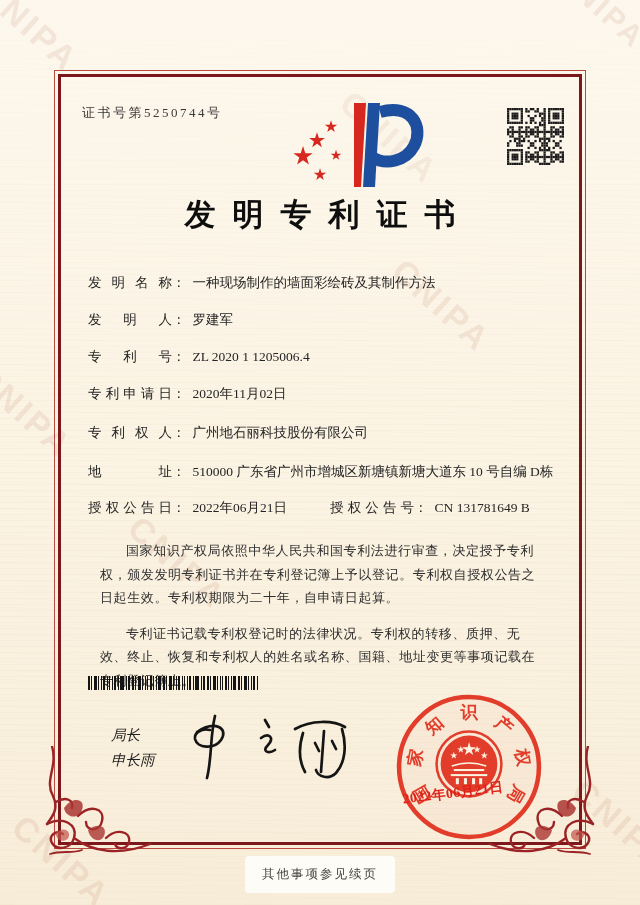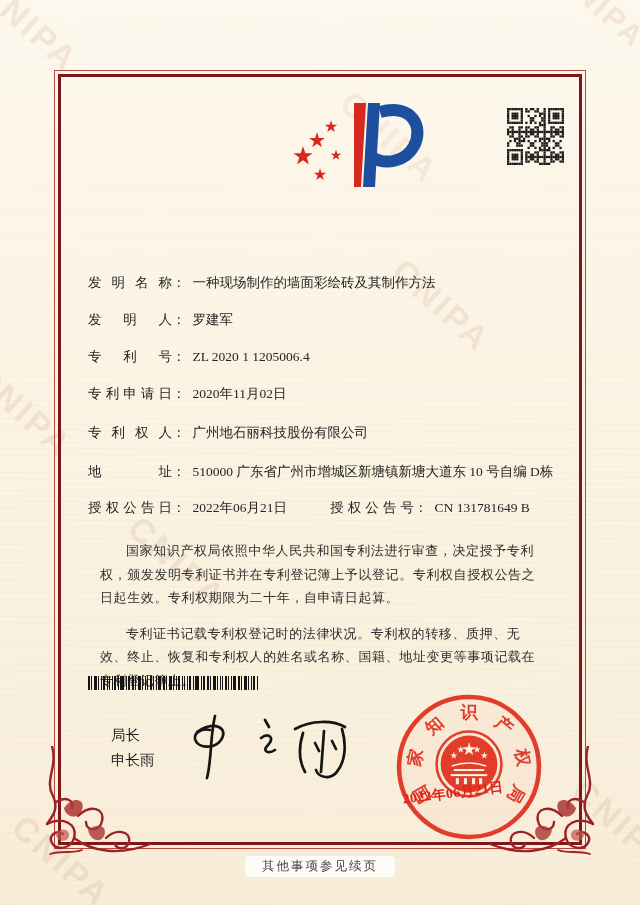--- a/index.html
+++ b/index.html
@@ -27,29 +27,29 @@
     font-size:31px;font-weight:bold;color:#0e0e0e;letter-spacing:17px;text-indent:17px;}
   .fields{position:absolute;left:88px;top:273px;width:470px;font-size:13.5px;color:#252525;}
   .field-row{position:absolute;left:0;width:470px;display:flex;align-items:flex-end;line-height:19px;}
   .jlabel{display:inline-block;width:84px;text-align:justify;text-align-last:justify;}
   .fvalue{margin-left:7px;max-width:392px;}
   .fgroup2{position:absolute;left:242px;top:0;display:flex;}
   .notice{position:absolute;left:88px;top:527px;width:468px;}
   .notice p{margin:12px;font-size:13px;line-height:23.5px;text-indent:2em;color:#2e2e2e;letter-spacing:.6px;}
   .barcode{position:absolute;left:88px;top:676px;width:172px;height:14px;}
   .barcode div{position:absolute;top:0;height:100%;background:#141414;}
-  .signer{position:absolute;left:111px;top:723px;font-size:14.5px;color:#222;line-height:25px;}
+  .signer{position:absolute;left:111px;top:723px;font-size:14.5px;color:#222;line-height:25px;font-style:italic;}
   .signature{position:absolute;left:185px;top:708px;width:168px;height:78px;}
   .seal{position:absolute;left:393px;top:691px;width:152px;height:152px;}
   .flourish{position:absolute;width:112px;height:120px;}
   .flourish.bl{left:42px;top:746px;}
   .flourish.br{left:486px;top:746px;transform:scaleX(-1);}
   .page-num{position:absolute;left:0;top:824px;width:640px;text-align:center;font-size:12px;letter-spacing:1.5px;color:#333;}
   .continuation{position:absolute;left:50%;top:856px;transform:translateX(-50%);
-    background:#fdfcf6;border-radius:4px;padding:2px 17px;font-size:12.5px;letter-spacing:2px;color:#444;}
+    background:#fdfcf6;border-radius:4px;padding:10px 17px;font-size:12.5px;letter-spacing:2px;color:#444;}
 </style>
 </head>
 <body>
 
 <div class="page">
 
   <div class="wm" style="left:-30px;top:6px;">CNIPA</div>
   <div class="wm" style="left:548px;top:-10px;font-size:30px;">CNIPA</div>
   <div class="wm" style="left:330px;top:118px;opacity:.75;">CNIPA</div>
   <div class="wm" style="left:382px;top:286px;">CNIPA</div>
@@ -78,20 +78,21 @@
     <path d="M32,92 C50,106 78,110 108,98"></path>
     <path d="M36,70 C48,58 63,62 60,75 C58,86 44,86 44,76"></path>
     <path d="M64,92 C74,82 89,85 87,96 C85,104 75,104 73,98"></path>
     <path d="M14,56 C24,50 32,54 30,62"></path>
     <path d="M8,108 C20,104 30,108 40,104" stroke-width="1.8"></path>
     <path d="M22,62 C30,50 44,52 40,64 C36,74 24,72 22,62 Z" fill="#aa3531" stroke="none" opacity=".85"></path>
     <path d="M46,84 C56,76 66,80 62,90 C58,98 48,94 46,84 Z" fill="#aa3531" stroke="none" opacity=".8"></path>
     <path d="M13,88 C18,82 26,82 27,88 C28,94 20,97 16,93 Z" fill="#c0544a" stroke="none" opacity=".7"></path>
   </svg>
 
+  <div class="cert-number">证书号第5250744号</div>
 
   <svg class="logo" viewBox="0 0 160 96">
     <text x="26" y="66" font-size="22" fill="#d6281e">★</text>
     <text x="42" y="49" font-size="18" fill="#d6281e">★</text>
     <text x="58" y="34" font-size="14" fill="#d6281e">★</text>
     <text x="47" y="82" font-size="14" fill="#d6281e">★</text>
     <text x="64" y="62" font-size="12" fill="#d6281e">★</text>
     <polygon points="88,6 100,6 95,90 88,90" fill="#d6281e"></polygon>
     <polygon points="102,6 114,6 109,90 97,90" fill="#1d4f9e"></polygon>
     <path d="M114,15 C146,6 158,30 148,49 C140,64 120,69 106,60" fill="none" stroke="#1d4f9e" stroke-width="12"></path>
@@ -414,20 +415,21 @@
         <rect x="11.40" y="54.72" width="2.28" height="2.28"></rect>
         <rect x="13.68" y="54.72" width="2.28" height="2.28"></rect>
         <rect x="31.92" y="54.72" width="2.28" height="2.28"></rect>
         <rect x="34.20" y="54.72" width="2.28" height="2.28"></rect>
         <rect x="36.48" y="54.72" width="2.28" height="2.28"></rect>
         <rect x="38.76" y="54.72" width="2.28" height="2.28"></rect>
         <rect x="41.04" y="54.72" width="2.28" height="2.28"></rect>
       </svg>
   </div>
 
+  <div class="title">发明专利证书</div>
 
   <div class="fields">
     <div class="field-row" style="top:0">
       <span><span class="jlabel">发明名称</span><span>：</span></span>
       <span class="fvalue">一种现场制作的墙面彩绘砖及其制作方法</span>
     </div>
     <div class="field-row" style="top:37px">
       <span><span class="jlabel">发明人</span><span>：</span></span>
       <span class="fvalue">罗建军</span>
     </div>

